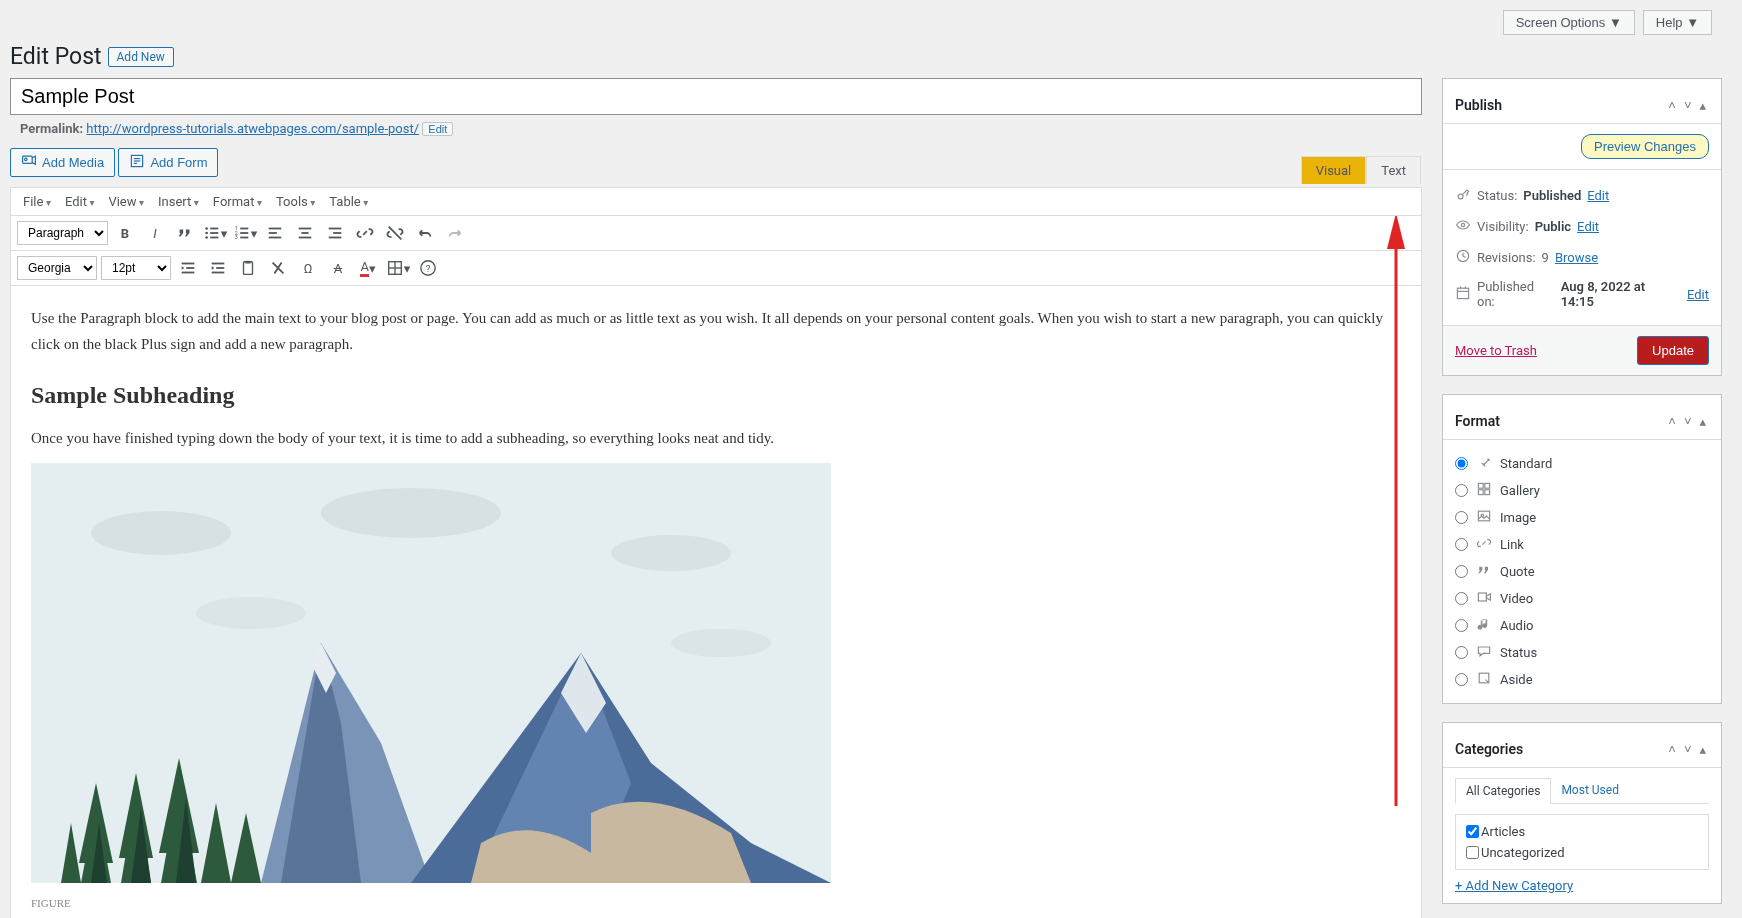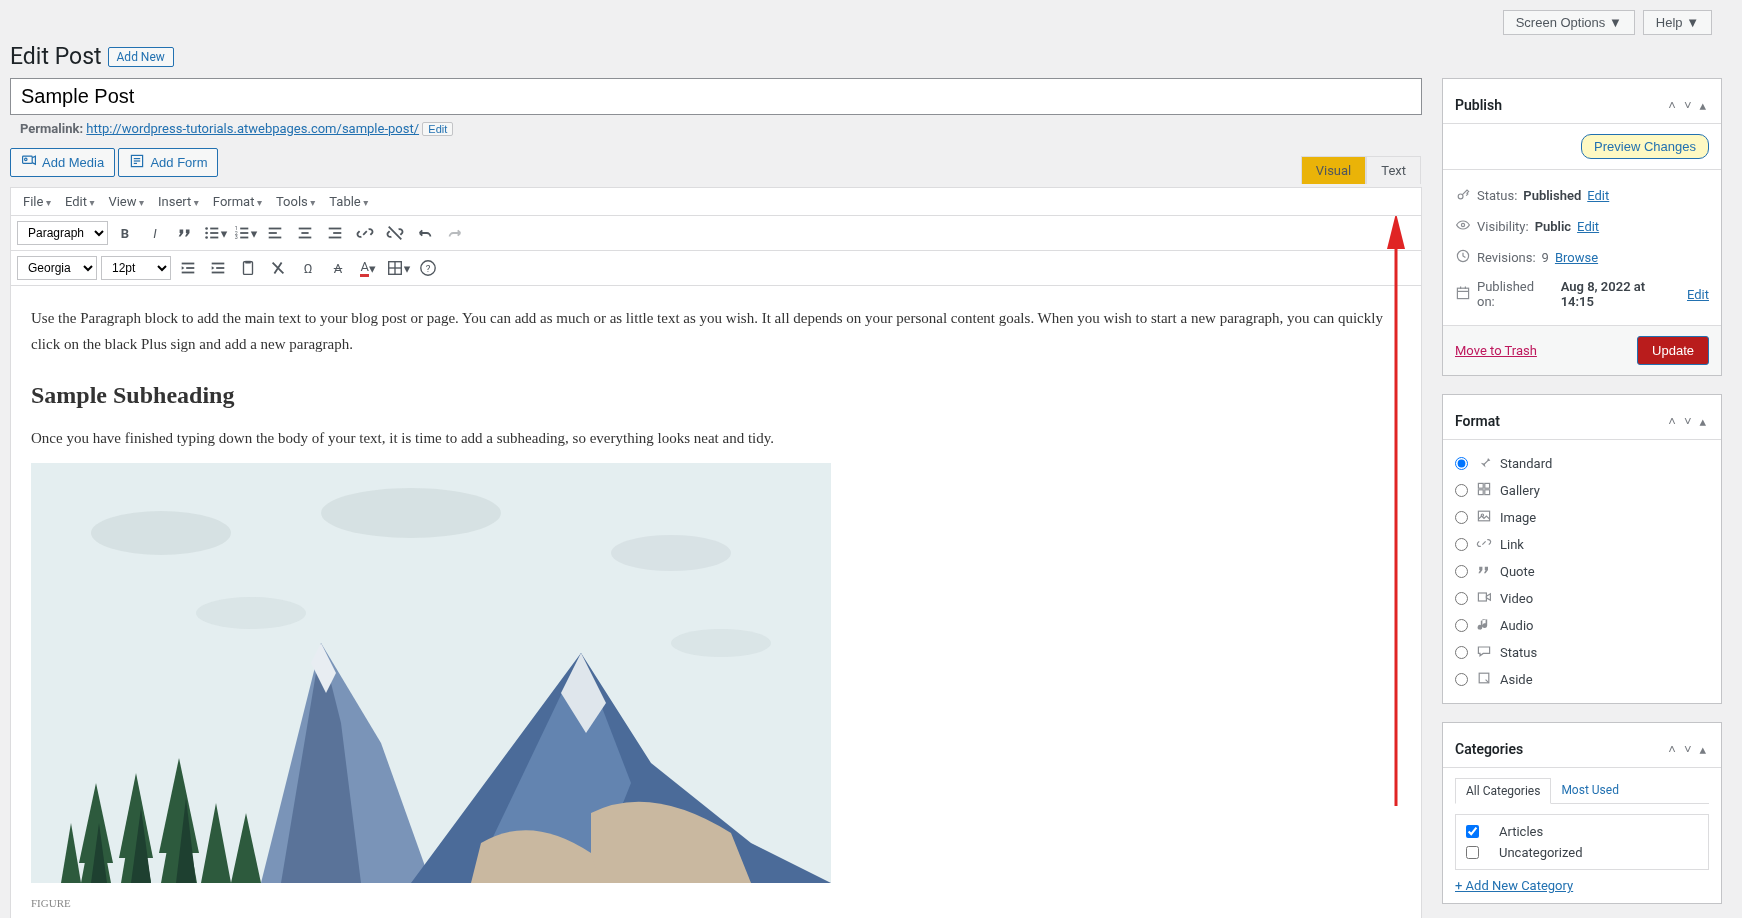--- a/index.html
+++ b/index.html
@@ -50,21 +50,21 @@
 .pub-actions a { color: #be185d; text-decoration: underline; font-size: 13px; }
 .btn-primary { background: #b91c1c; color: #fff; border: 1px solid #2271b1; padding: 6px 14px; font-size: 13px; cursor: pointer; border-radius: 3px; }
 .btn-secondary { background: #fef9c3; color: #2271b1; border: 1px solid #2271b1; padding: 4px 12px; font-size: 13px; cursor: pointer; border-radius: 10px; }
 .pub-top { text-align: right; padding: 10px 12px; border-bottom: 1px solid #dcdcde; }
 .format-row { display: flex; align-items: center; gap: 8px; padding: 4px 0; }
 .format-row input[type=radio] { margin: 0; }
 .format-row svg { width: 16px; height: 16px; color: #8c8f94; }
 .cat-tabs { display: flex; border-bottom: 1px solid #dcdcde; margin-bottom: 10px; }
 .cat-tab { padding: 5px 10px; font-size: 12px; cursor: pointer; color: #2271b1; }
 .cat-tab.active { border: 1px solid #dcdcde; border-bottom: 1px solid #fff; margin-bottom: -1px; color: #3c434a; }
-.cat-item { display: flex; align-items: center; gap: 20px; padding: 3px 10px; }
+.cat-item { display: flex; align-items: center; gap: 2px; padding: 3px 10px; }
 .add-cat { color: #2271b1; text-decoration: underline; font-size: 13px; margin-top: 8px; display: block; }
 .dd::after { content: " ▾"; font-size: 10px; color: #787c82; }
 </style>
 </head>
 <body>
 
 <div class="wrap">
   <div class="header-bar">
     <button class="header-btn"><span>Screen Options</span> ▼</button>
     <button class="header-btn"><span>Help</span> ▼</button>

